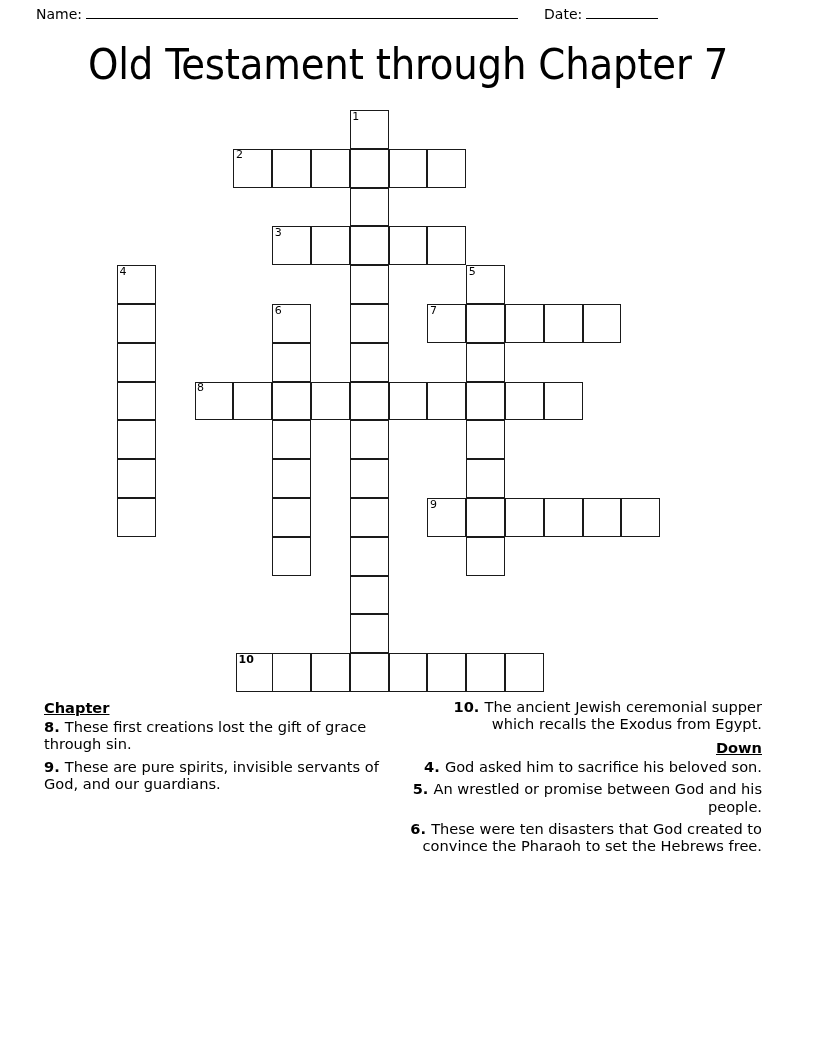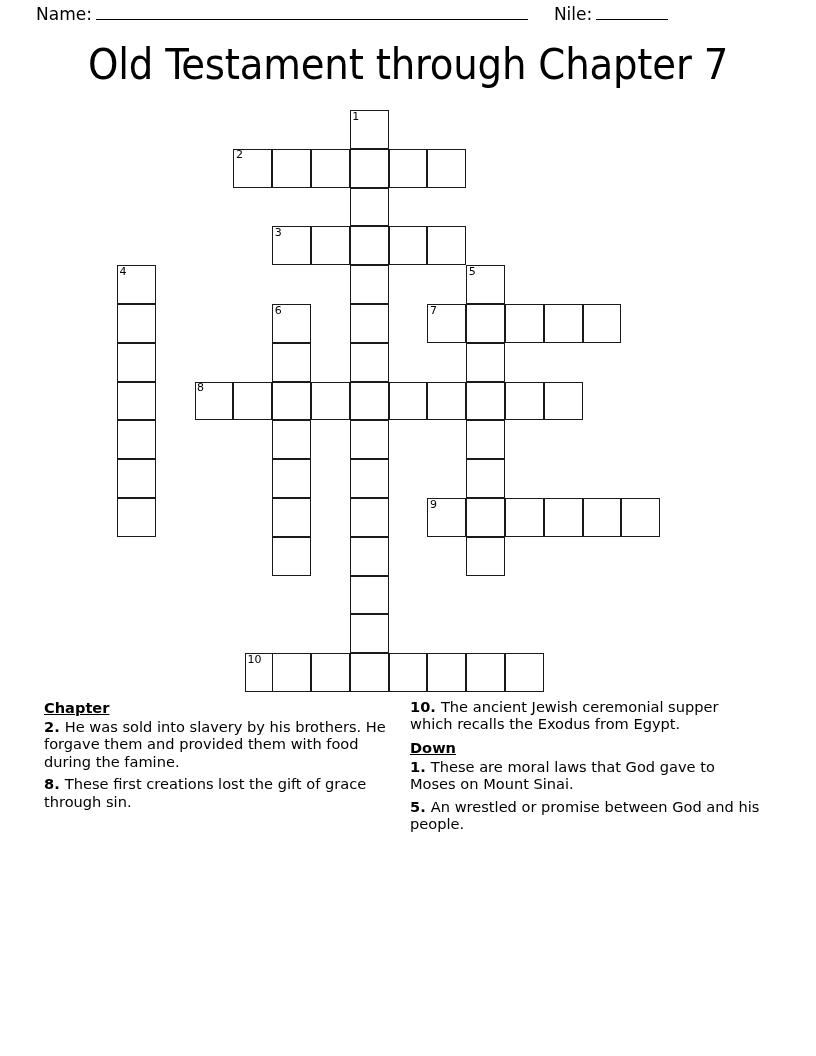--- a/index.html
+++ b/index.html
@@ -23,21 +23,21 @@
     left: 0;
     top: 0;
     width: 816px;
     height: 26px;
     display: flex;
     align-items: baseline;
     padding-top: 4px;
     box-sizing: border-box;
   }
   #header-line .hdr-label {
-    font-size: 17px;
+    font-size: 14px;
     white-space: pre;
   }
   #header-line .rule {
     display: inline-block;
     border-bottom: 1px solid #000;
     height: 14px;
   }
   .rule-name { width: 432px; margin-left: 4px; }
   .rule-date { width: 72px; margin-left: 4px; }
   .hdr-gap { width: 26px; display: inline-block; }
@@ -93,21 +93,21 @@
     width: 816px;
     height: 330px;
   }
   .clue-col {
     position: absolute;
     top: 0;
     font-size: 14.6px;
     line-height: 17.4px;
   }
   #clue-col-left  { left: 44px;  width: 352px; }
-  #clue-col-right { left: 410px; width: 352px; }
+  #clue-col-right { left: 410px; width: 352px; text-align: right; }
 
   .clue-heading {
     font-weight: bold;
     text-decoration: underline;
     font-size: 14.6px;
     line-height: 19px;
     margin: 0 0 1px 0;
   }
   .clue-item {
     margin: 0 0 5px 0;
@@ -121,21 +121,21 @@
   }
 </style>
 </head>
 <body>
 
 <div id="header-line">
   <span class="hdr-left-pad"></span>
   <span class="hdr-label">Name:</span>
   <span class="rule rule-name"></span>
   <span class="hdr-gap"></span>
-  <span class="hdr-label">Nile:</span>
+  <span class="hdr-label">Date:</span>
   <span class="rule rule-date"></span>
 </div>
 
 <div id="puzzle-title">Old Testament through Chapter 7</div>
 
 <div id="crossword-grid">
     <div class="cw-cell" style="left: 349.8px; top: 110px;">
       <span class="cw-num">1</span>
     </div>
     <div class="cw-cell" style="left: 233.4px; top: 148.8px;">
@@ -207,43 +207,44 @@
     <div class="cw-cell" style="left: 466.2px; top: 498px;"></div>
     <div class="cw-cell" style="left: 505px; top: 498px;"></div>
     <div class="cw-cell" style="left: 543.8px; top: 498px;"></div>
     <div class="cw-cell" style="left: 582.6px; top: 498px;"></div>
     <div class="cw-cell" style="left: 621.4px; top: 498px;"></div>
     <div class="cw-cell" style="left: 272.2px; top: 536.8px;"></div>
     <div class="cw-cell" style="left: 349.8px; top: 536.8px;"></div>
     <div class="cw-cell" style="left: 466.2px; top: 536.8px;"></div>
     <div class="cw-cell" style="left: 349.8px; top: 575.6px;"></div>
     <div class="cw-cell" style="left: 349.8px; top: 614.4px;"></div>
-    <div class="cw-cell" style="left: 245px; top: 653.2px;">
+    <div class="cw-cell" style="left: 236px; top: 653.2px; font-weight: bold;">
       <span class="cw-num">10</span>
     </div>
     <div class="cw-cell" style="left: 272.2px; top: 653.2px;"></div>
     <div class="cw-cell" style="left: 311px; top: 653.2px;"></div>
     <div class="cw-cell" style="left: 349.8px; top: 653.2px;"></div>
     <div class="cw-cell" style="left: 388.6px; top: 653.2px;"></div>
     <div class="cw-cell" style="left: 427.4px; top: 653.2px;"></div>
     <div class="cw-cell" style="left: 466.2px; top: 653.2px;"></div>
     <div class="cw-cell" style="left: 505px; top: 653.2px;"></div>
   </div>
 
 <div id="clues">
   <div class="clue-col" id="clue-col-left">
     <div class="clue-heading">Chapter</div>
     <div id="across-list-left">
-        <p class="clue-item"><span class="cnum">2. </span><span class="ctext">He was sold into slavery by his brothers. He forgave them and provided them with food during the famine.</span></p>
         <p class="clue-item"><span class="cnum">8. </span><span class="ctext">These first creations lost the gift of grace through sin.</span></p>
+        <p class="clue-item"><span class="cnum">9. </span><span class="ctext">These are pure spirits, invisible servants of God, and our guardians.</span></p>
       </div>
   </div>
   <div class="clue-col" id="clue-col-right">
     <div id="across-list-right">
         <p class="clue-item"><span class="cnum">10. </span><span class="ctext">The ancient Jewish ceremonial supper which recalls the Exodus from Egypt.</span></p>
       </div>
     <div class="clue-heading">Down</div>
     <div id="down-list">
-        <p class="clue-item"><span class="cnum">1. </span><span class="ctext">These are moral laws that God gave to Moses on Mount Sinai.</span></p>
+        <p class="clue-item"><span class="cnum">4. </span><span class="ctext">God asked him to sacrifice his beloved son.</span></p>
         <p class="clue-item"><span class="cnum">5. </span><span class="ctext">An wrestled or promise between God and his people.</span></p>
+        <p class="clue-item"><span class="cnum">6. </span><span class="ctext">These were ten disasters that God created to convince the Pharaoh to set the Hebrews free.</span></p>
       </div>
   </div>
 </div>
 
 </body></html>

